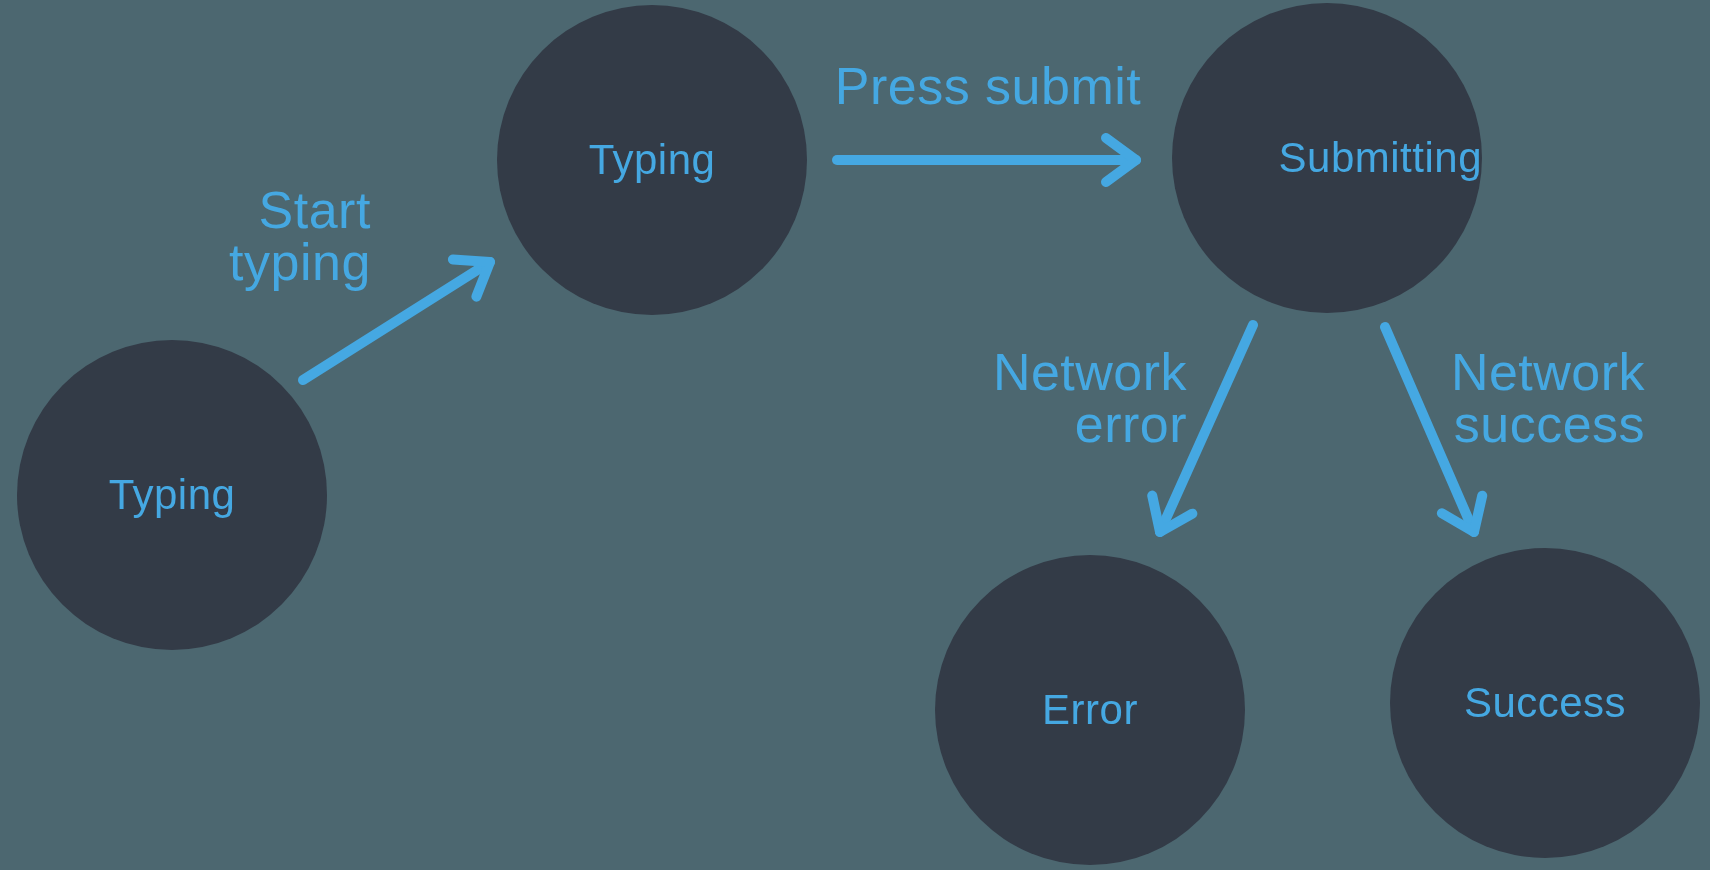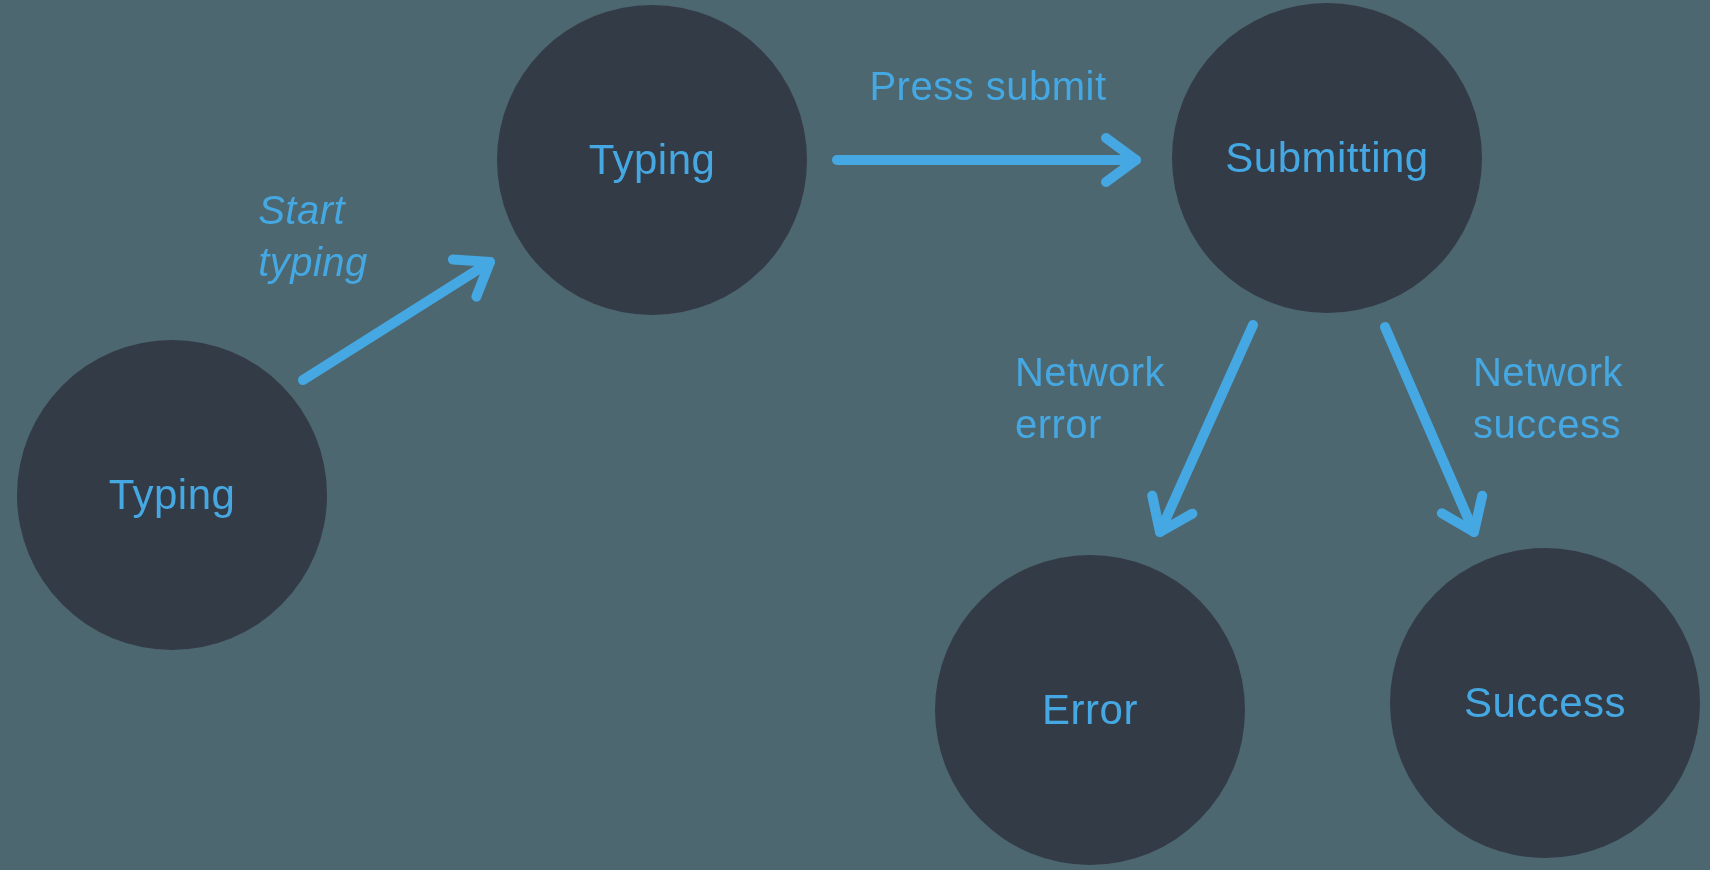--- a/index.html
+++ b/index.html
@@ -50,32 +50,32 @@
     color: var(--accent);
     font-size: 42px;
     line-height: 1.1;
     text-align: center;
     letter-spacing: 0.5px;
   }
   .edge-label {
     position: absolute;
     transform: translate(-50%, -50%);
     color: var(--accent);
-    font-size: 40px;
+    font-size: 52px;
     line-height: 52px;
-    text-align: left;
+    text-align: right;
     white-space: pre-line;
     letter-spacing: 0.5px;
   }
   .node-empty      { left: 17px;   top: 340px; }
   .node-typing     { left: 497px;  top: 5px;   }
-  .node-submitting { left: 1172px; top: 3px;   }
+  .node-submitting { left: 1172px; top: 3px; justify-content: flex-end;   }
   .node-error      { left: 935px;  top: 555px; }
   .node-success    { left: 1390px; top: 548px; }
-  .edge-label-start-typing    { left: 313px;  top: 236px; font-style: italic; }
+  .edge-label-start-typing    { left: 300px;  top: 236px; }
   .edge-label-press-submit    { left: 988px;  top: 86px;  }
   .edge-label-network-error   { left: 1090px; top: 398px; }
   .edge-label-network-success { left: 1548px; top: 398px; }
 </style>
 </head>
 <body>
 
 <div class="canvas">
 
   <svg class="edges-layer" width="1710" height="870" viewBox="0 0 1710 870" xmlns="http://www.w3.org/2000/svg">

